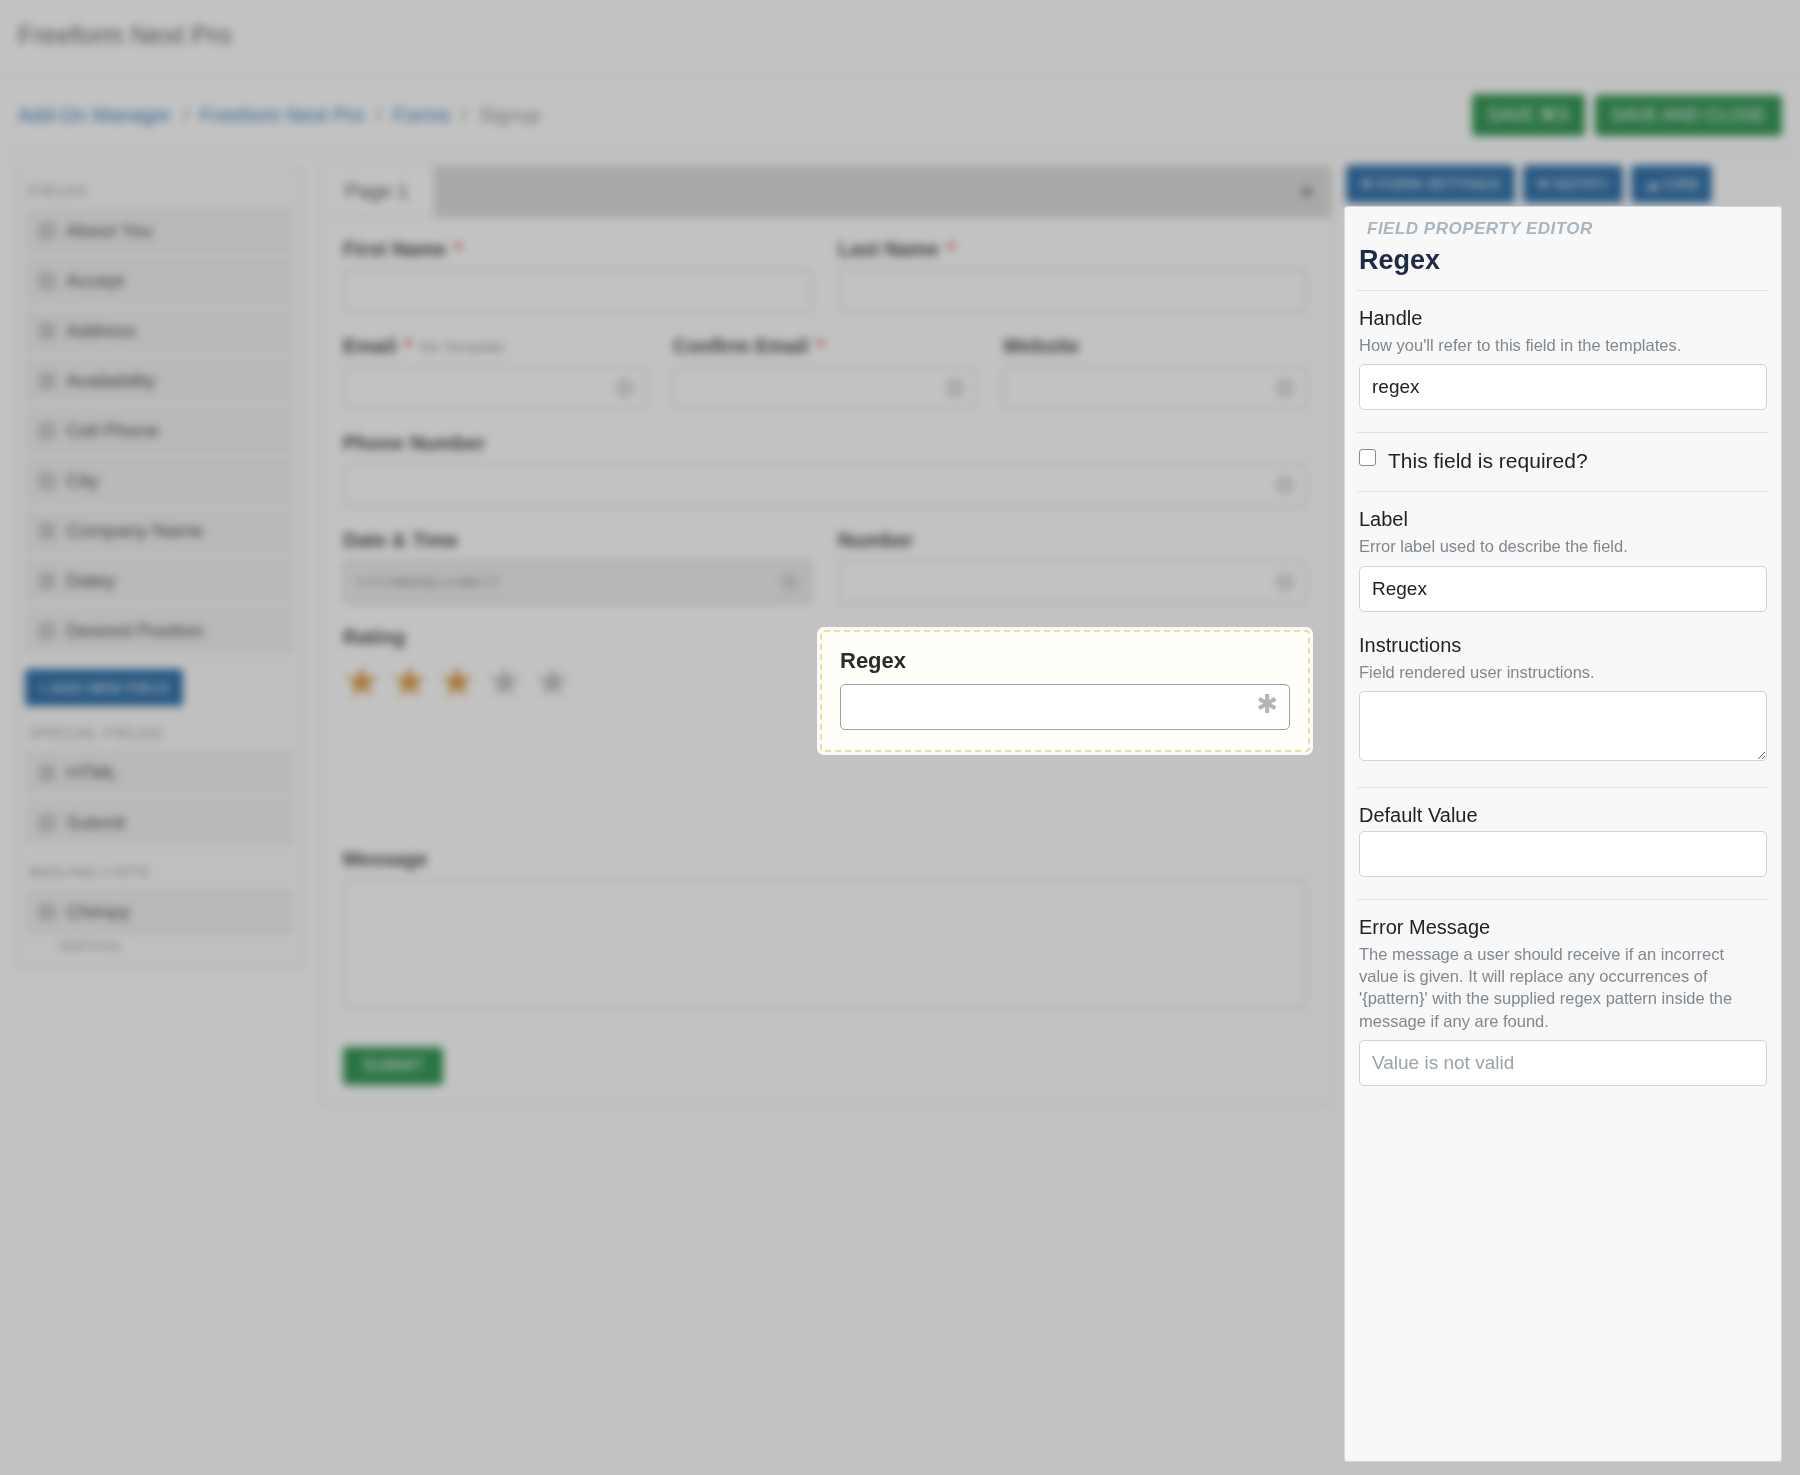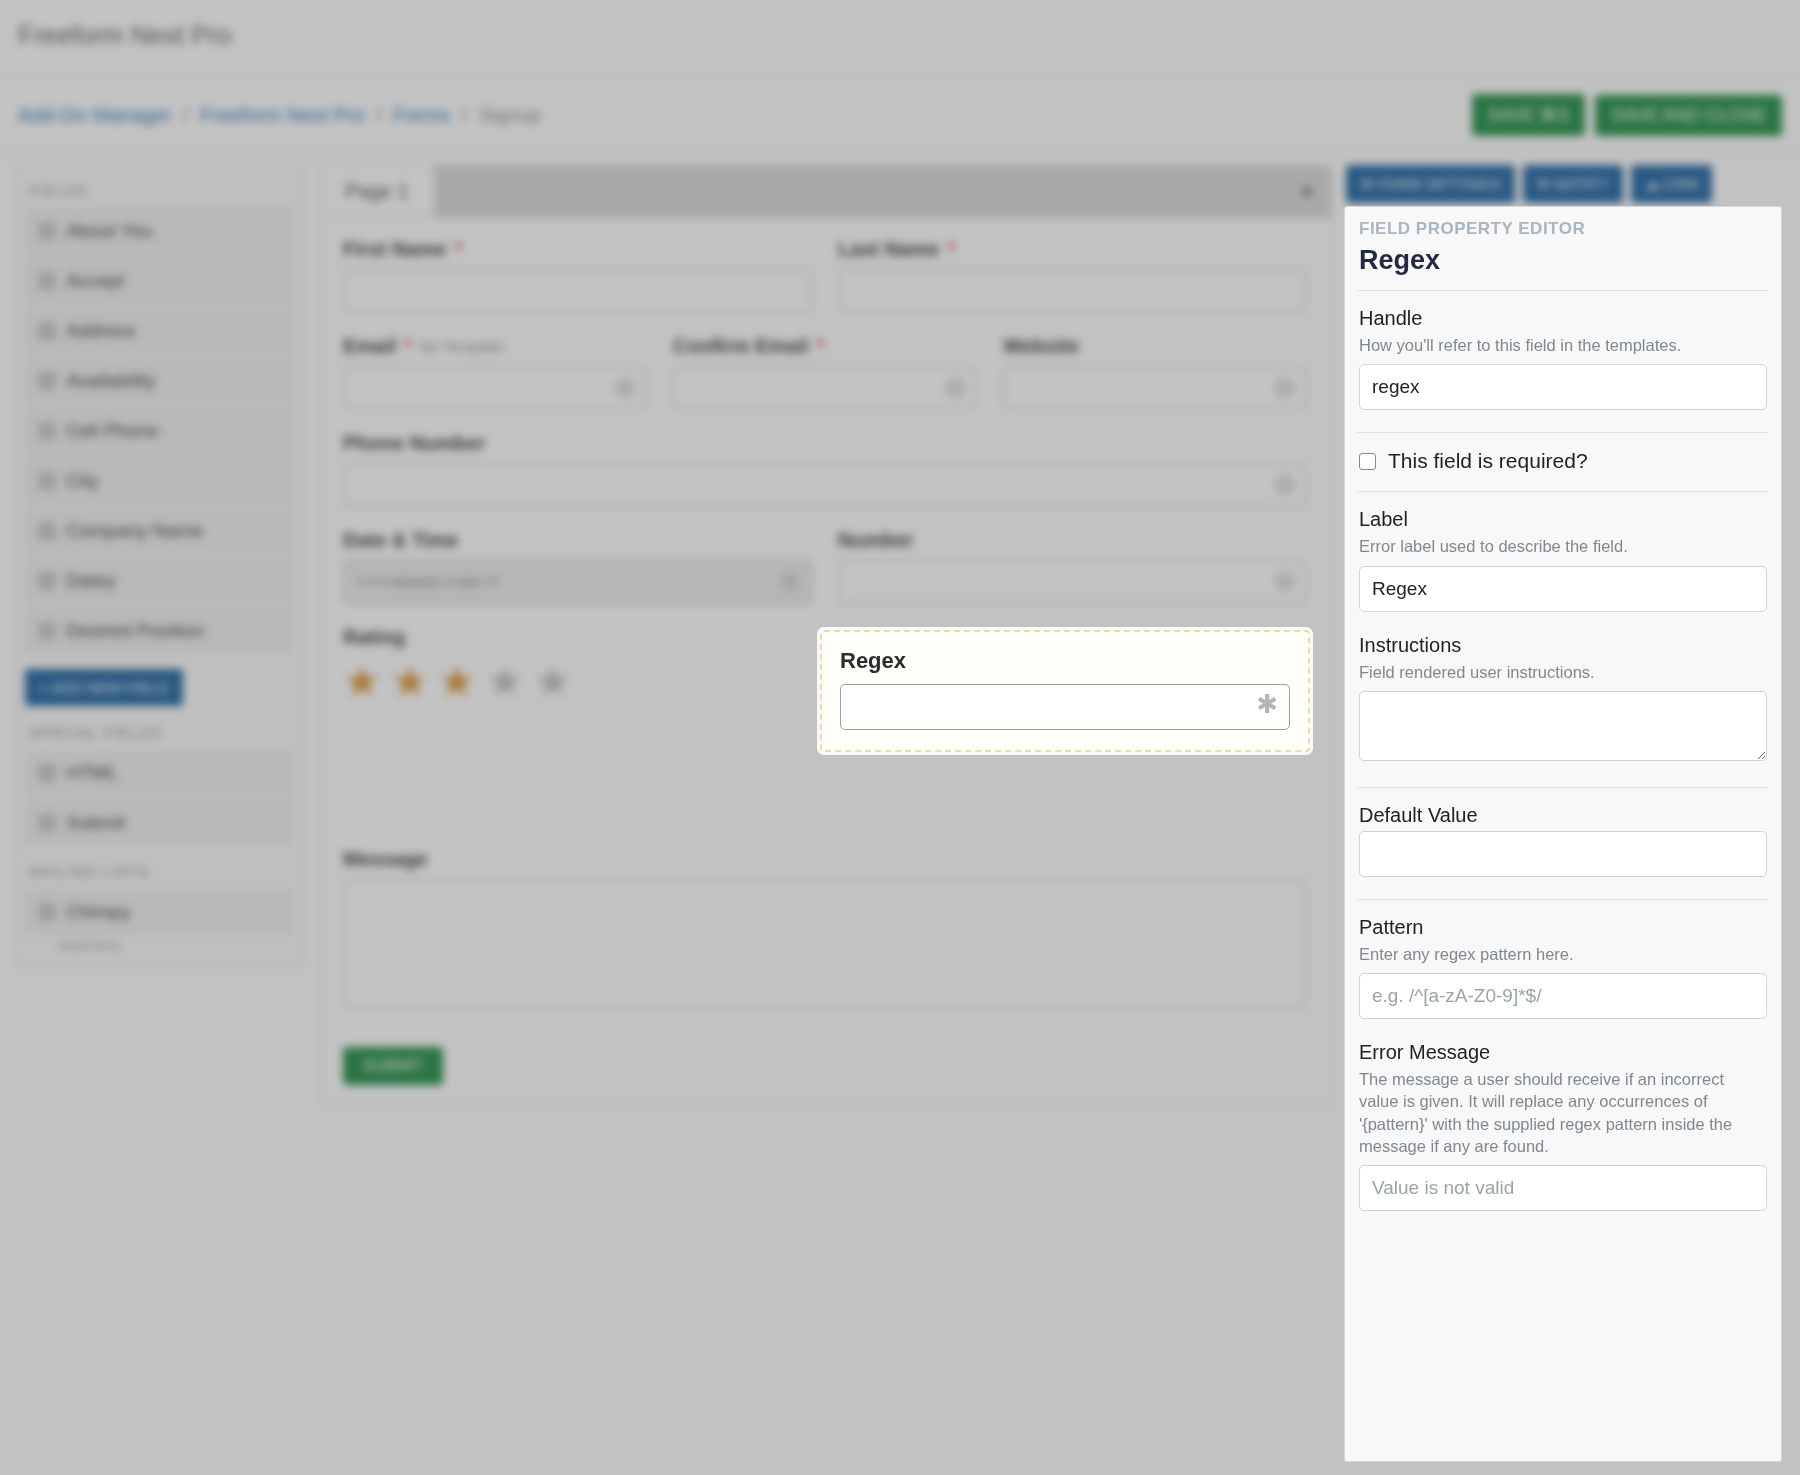--- a/index.html
+++ b/index.html
@@ -214,21 +214,22 @@
     border-radius: 3px;
     padding: 10px 14px 16px;
     height: 1256px;
     overflow: hidden;
   }
   .pp-kicker {
     font-size: 17px;
     font-weight: 700;
     letter-spacing: .5px;
     color: #a9b5bf;
-    margin: 2px 0 6px;
+    margin: 2px 8px 6px;
+    font-style: italic;
   }
   .pp-title {
     font-size: 27px;
     font-weight: 800;
     color: #1f2a44;
     margin-bottom: 14px;
   }
   .pp-sep { border:none; border-top:1px solid #e2e2e2; margin: 4px -2px 16px; }
   .pp-group { margin-bottom: 22px; }
   .pp-label { font-size: 20px; font-weight: 400; color:#222; margin-bottom: 4px; }
@@ -237,21 +238,21 @@
     width:100%;
     border:1px solid #cfd3d7;
     border-radius:5px;
     background:#fff;
     padding: 11px 12px;
     font-size: 19px;
     color:#222;
   }
   .pp-input::placeholder, .pp-textarea::placeholder { color:#9aa3ab; }
   .pp-textarea { height: 70px; resize: vertical; }
-  .pp-check-row { display:flex; align-items:center; gap: 12px; font-size: 21px; color:#222; margin: 6px 0 18px; }
+  .pp-check-row { display:flex; gap: 12px; font-size: 21px; color:#222; margin: 6px 0 18px; }
   .pp-check {
     width: 17px; height: 17px; border:1px solid #8a8a8a; border-radius:3px; background:#fff;
     display:inline-block; cursor:pointer;
   }
 
 </style>
 </head>
 <body>
 
 <div class="bg-layer">
@@ -481,25 +482,20 @@
     </div>
     <hr class="pp-sep">
 
     <div class="pp-group">
       <div class="pp-label">Default Value</div>
       <input class="pp-input" value="" style="">
     </div>
 
     <hr class="pp-sep">
 
-    <div class="pp-group">
-      <div class="pp-label">Pattern</div>
-      <div class="pp-help">Enter any regex pattern here.</div>
-      <input class="pp-input" placeholder="e.g. /^[a-zA-Z0-9]*$/" style="">
-    </div>
 
     <div class="pp-group">
       <div class="pp-label">Error Message</div>
       <div class="pp-help">The message a user should receive if an incorrect value is given. It will replace any occurrences of '{pattern}' with the supplied regex pattern inside the message if any are found.</div>
       <input class="pp-input" placeholder="Value is not valid" style="">
     </div>
   </div>
 </div>
 
 </body></html>

